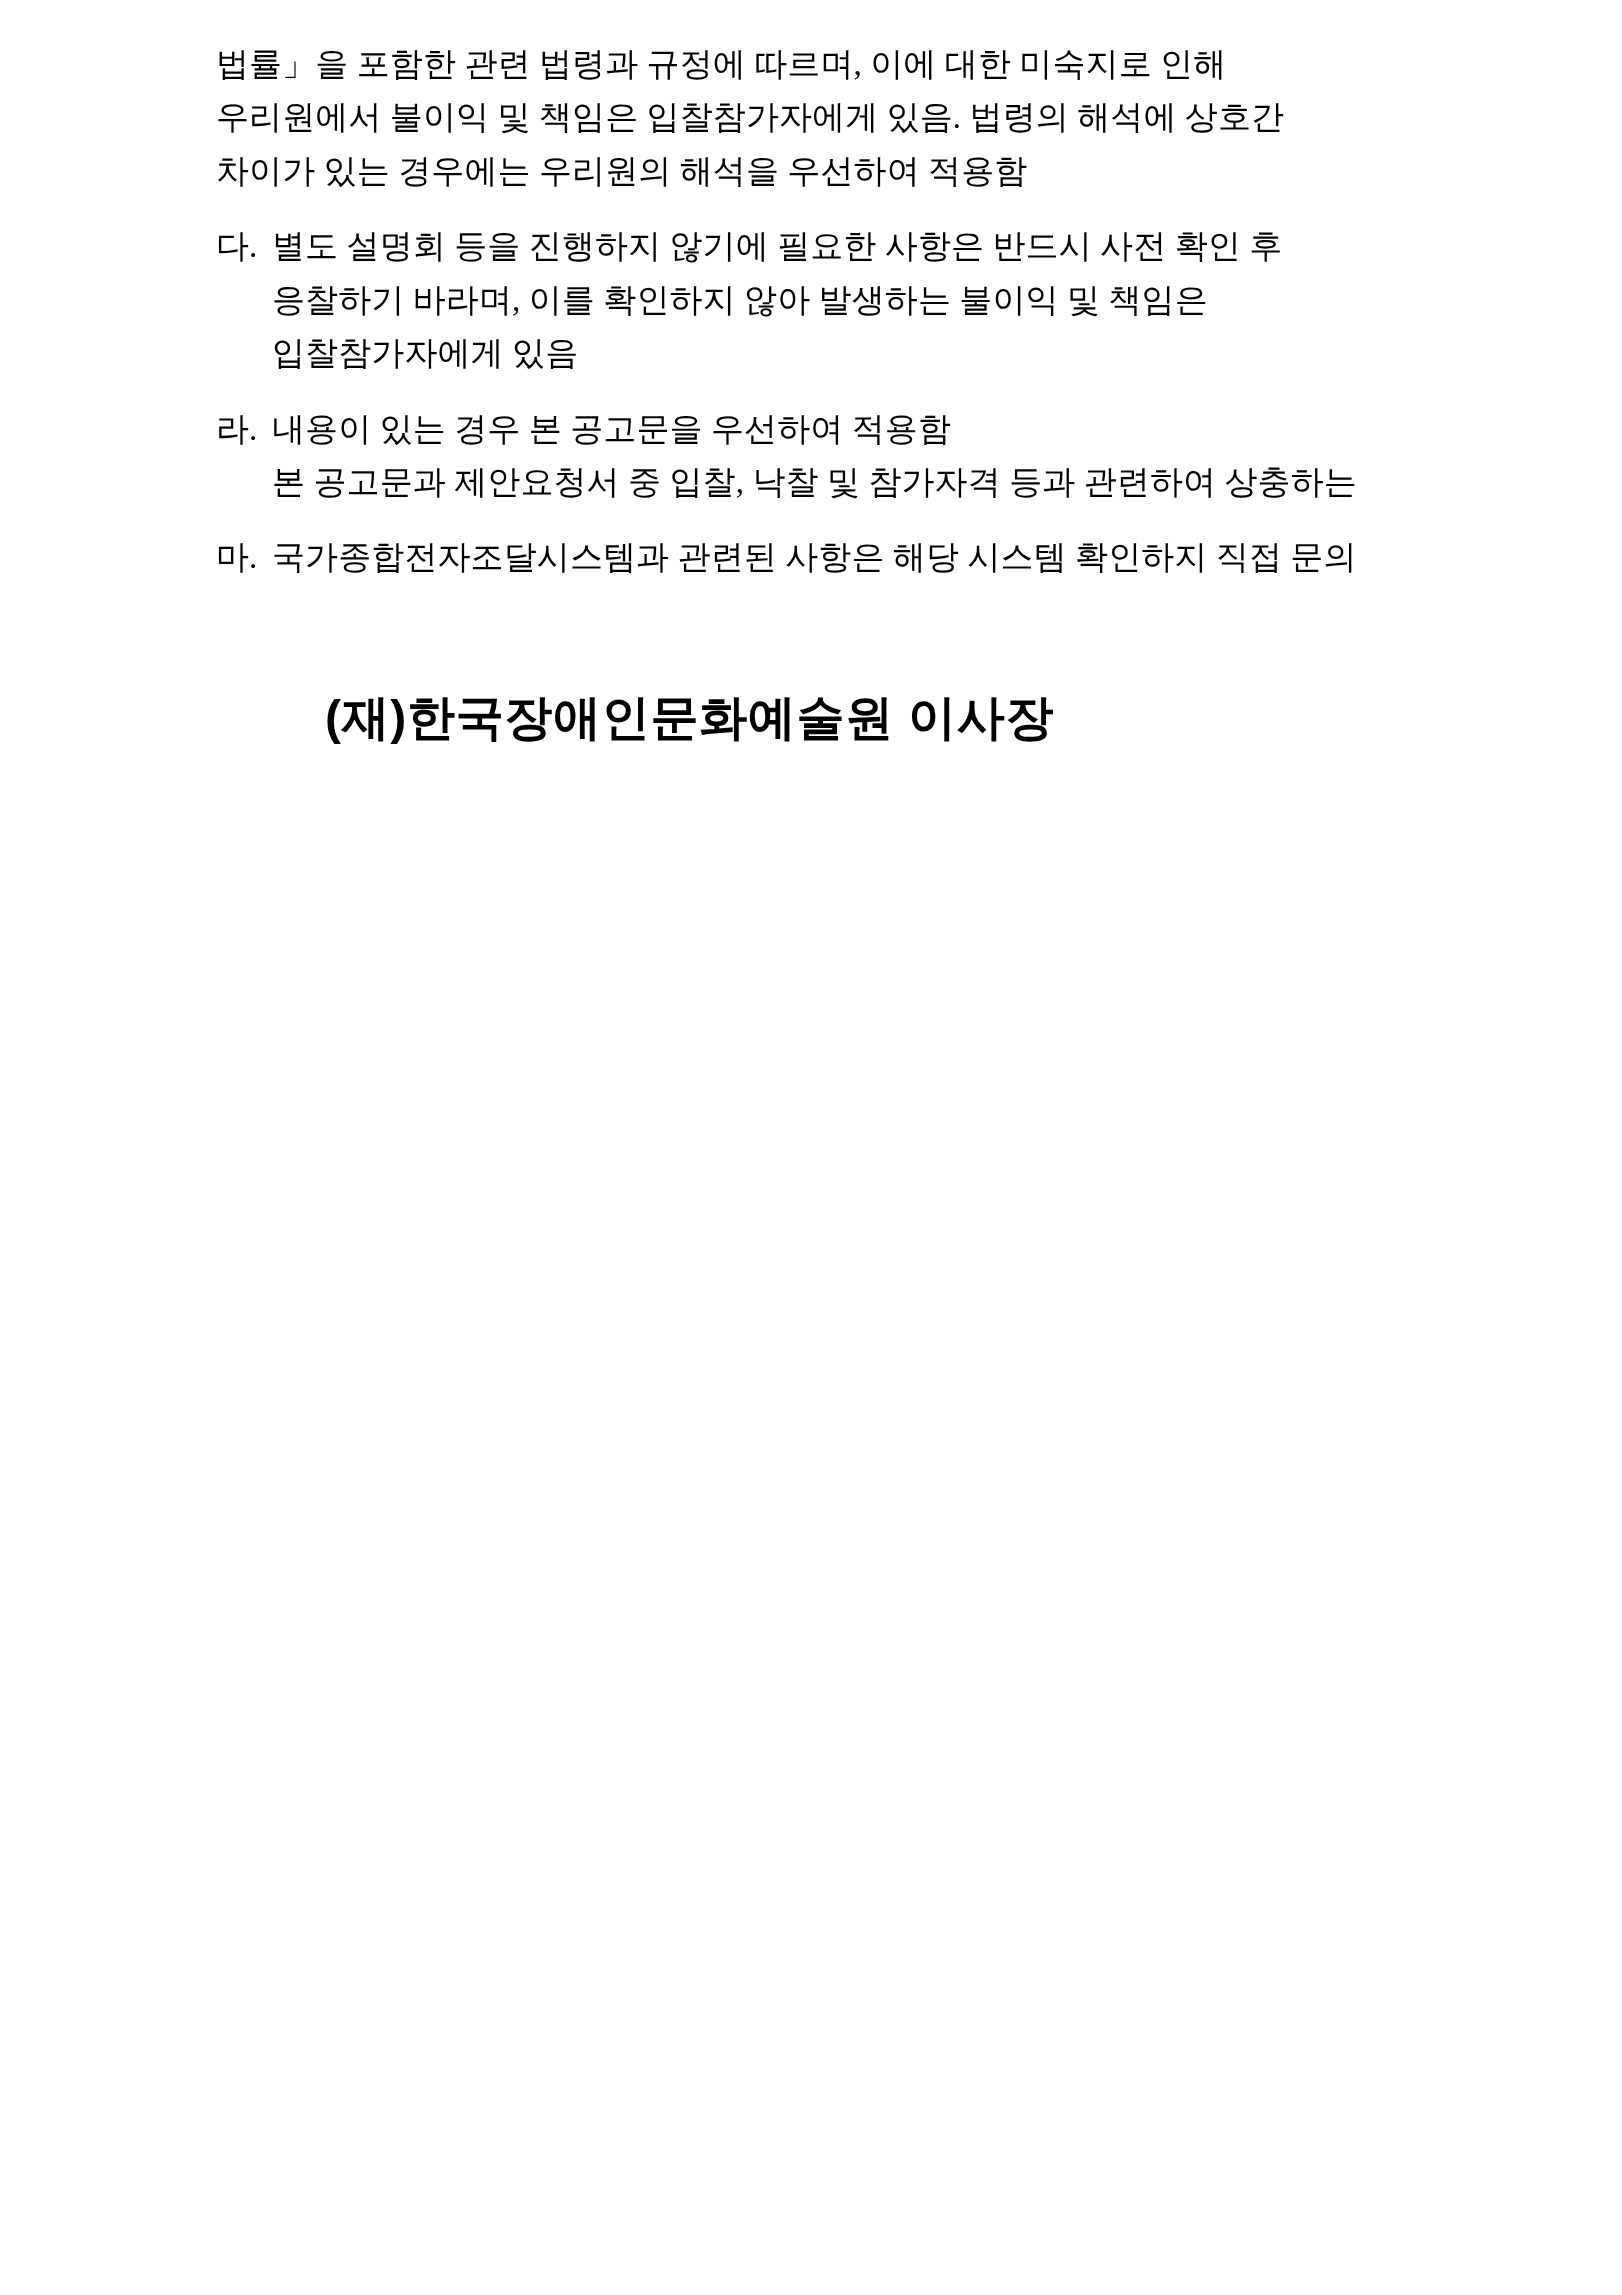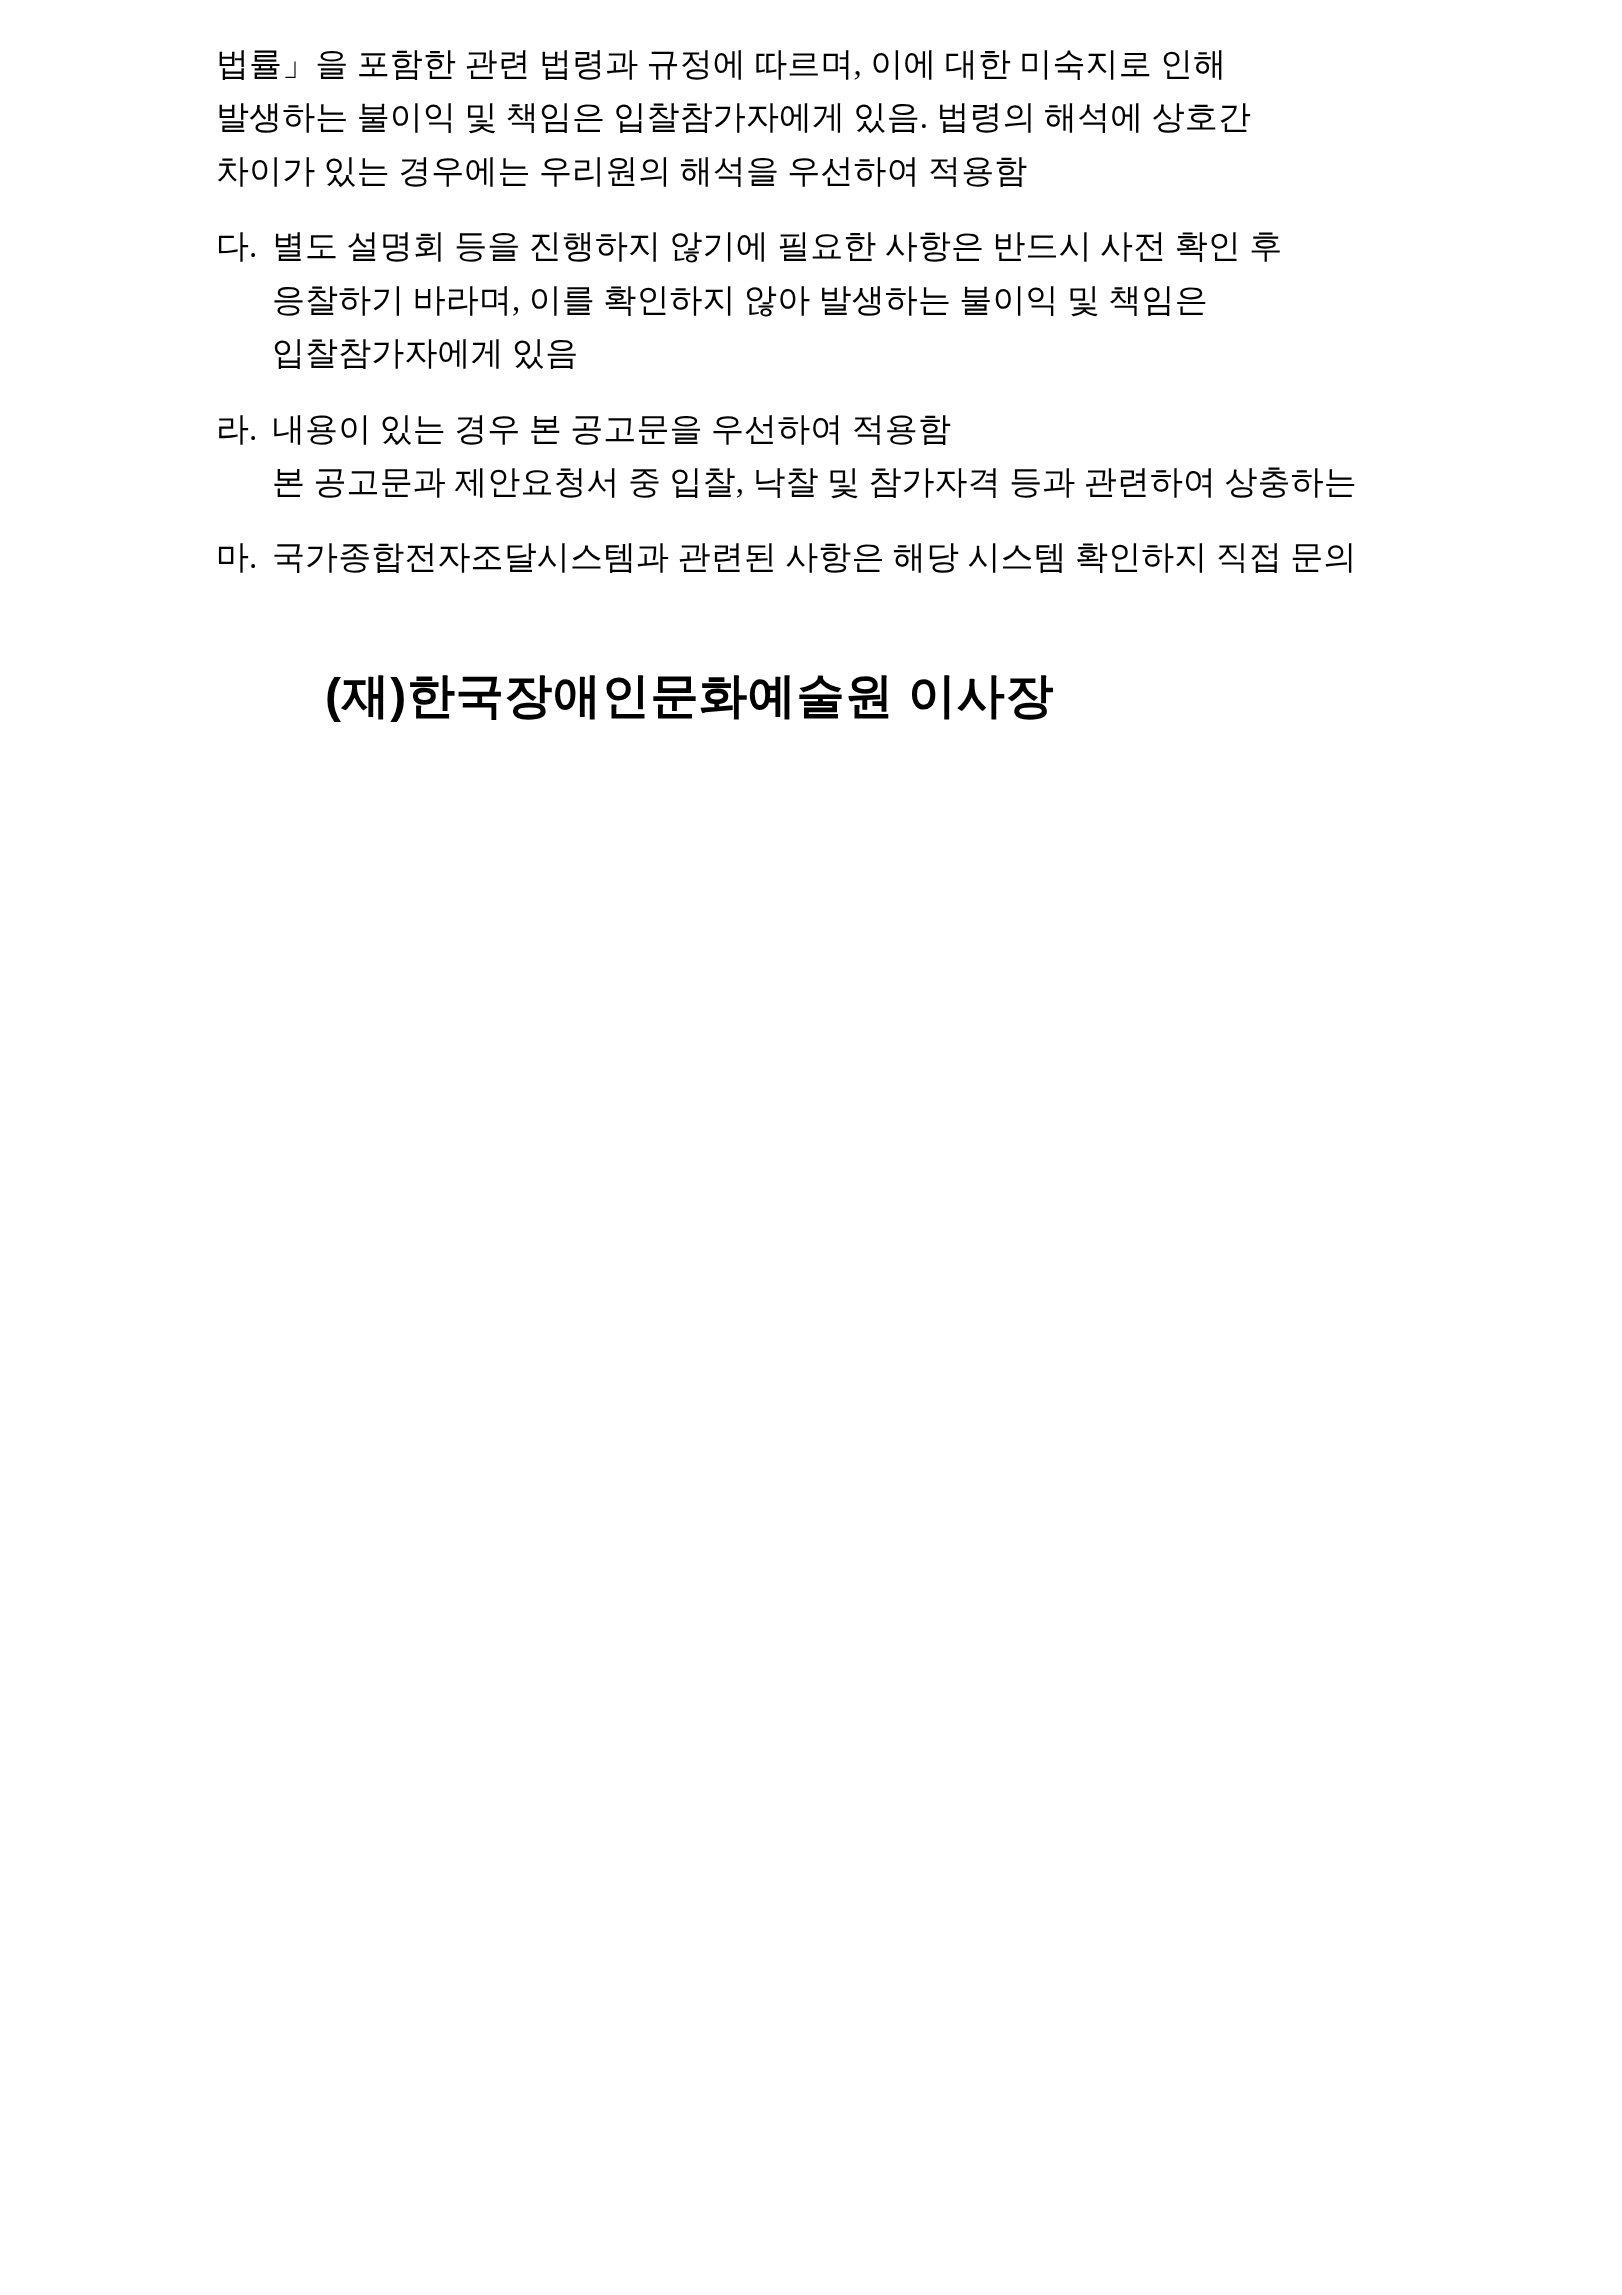--- a/index.html
+++ b/index.html
@@ -73,40 +73,40 @@
   .closing {
     margin-top: 98px;
     text-align: center;
     font-size: 34px;
     line-height: 1.6;
     letter-spacing: 1.3px;
   }
 
   
   .signature {
-    margin-top: 79px;
+    margin-top: 101px;
     text-align: center;
     font-size: 48px;
     font-weight: bold;
     letter-spacing: 0.7px;
     font-family: "Liberation Sans", "DejaVu Sans", sans-serif;
   }
 
   .spacer-bottom {
     height: 1112px;
   }
 </style>
 </head>
 <body>
 
 <div class="page">
 
   <div class="cont-block">
     <div class="cont-line spread">법률」을 포함한 관련 법령과 규정에 따르며, 이에 대한 미숙지로 인해</div>
-    <div class="cont-line spread">발생하는 불이익 및 책임은 입찰참가자에게 있음. 법령의 해석에 상호간</div>
+    <div class="cont-line spread">우리원에서 불이익 및 책임은 입찰참가자에게 있음. 법령의 해석에 상호간</div>
     <div class="cont-line">차이가 있는 경우에는 우리원의 해석을 우선하여 적용함</div>
   </div>
 
   <div class="item">
     <div class="item-marker">다.</div>
     <div class="item-body">
       <div class="item-line spread">별도 설명회 등을 진행하지 않기에 필요한 사항은 반드시 사전 확인 후</div>
       <div class="item-line spread">응찰하기 바라며, 이를 확인하지 않아 발생하는 불이익 및 책임은</div>
       <div class="item-line">입찰참가자에게 있음</div>
     </div>

